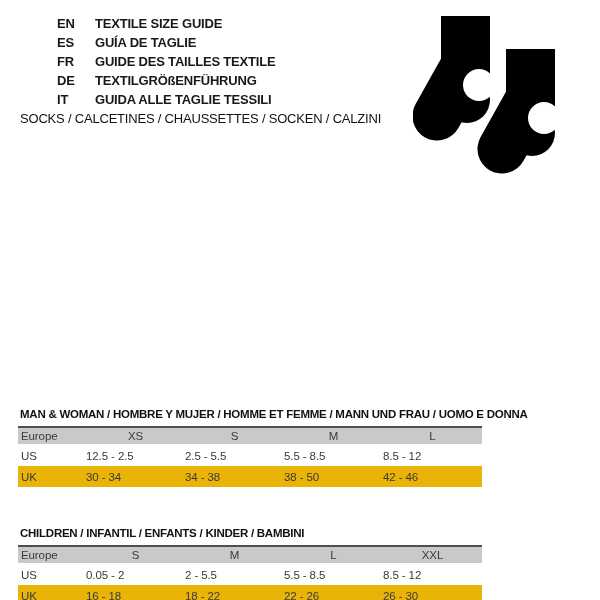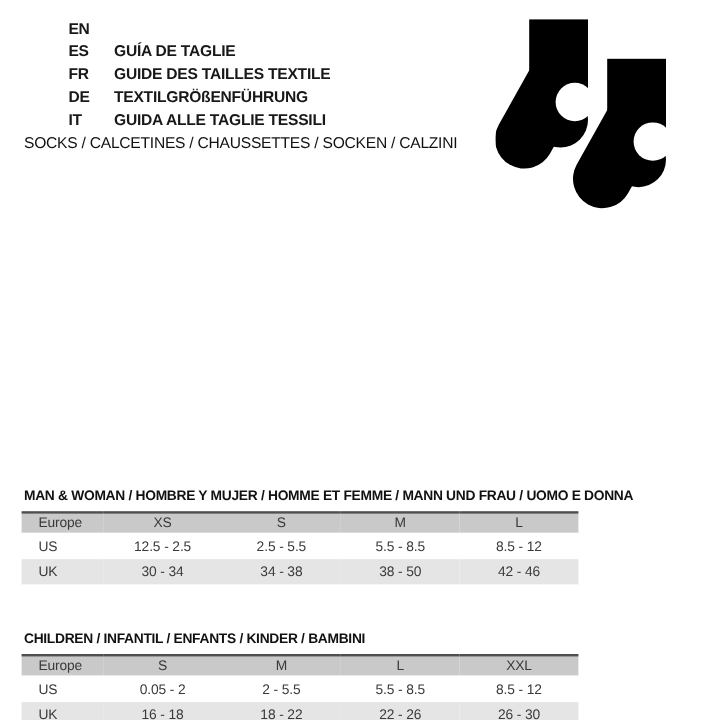--- a/index.html
+++ b/index.html
@@ -78,37 +78,38 @@
   table.size-table col.c-val   { width: 99px; }
   table.size-table th {
     background: #c9c9c9;
     font-weight: 400;
     height: 18px;
     text-align: center;
     border-bottom: 2px solid #ffffff;
   }
   table.size-table td {
     height: 21px;
-    text-align: center;
+    text-align: left;
   }
   table.size-table th.col-label,
   table.size-table td.col-label {
     text-align: left;
-    padding-left: 14px;
-  }
-  table.size-table tr.alt { background: #e5e5e5; }
+    padding-left: 3px;
+  }
+  table.size-table tr.alt { background: #eab308; }
 
   .block-children { margin-top: 40px; }
 </style>
 </head>
 <body>
 
 <div class="lang-list">
   <div class="lang-row">
     <span class="lang-code">EN</span>
+    <span class="lang-label">TEXTILE SIZE GUIDE</span>
   </div>
   <div class="lang-row">
     <span class="lang-code">ES</span>
     <span class="lang-label">GUÍA DE TAGLIE</span>
   </div>
   <div class="lang-row">
     <span class="lang-code">FR</span>
     <span class="lang-label">GUIDE DES TAILLES TEXTILE</span>
   </div>
   <div class="lang-row">

